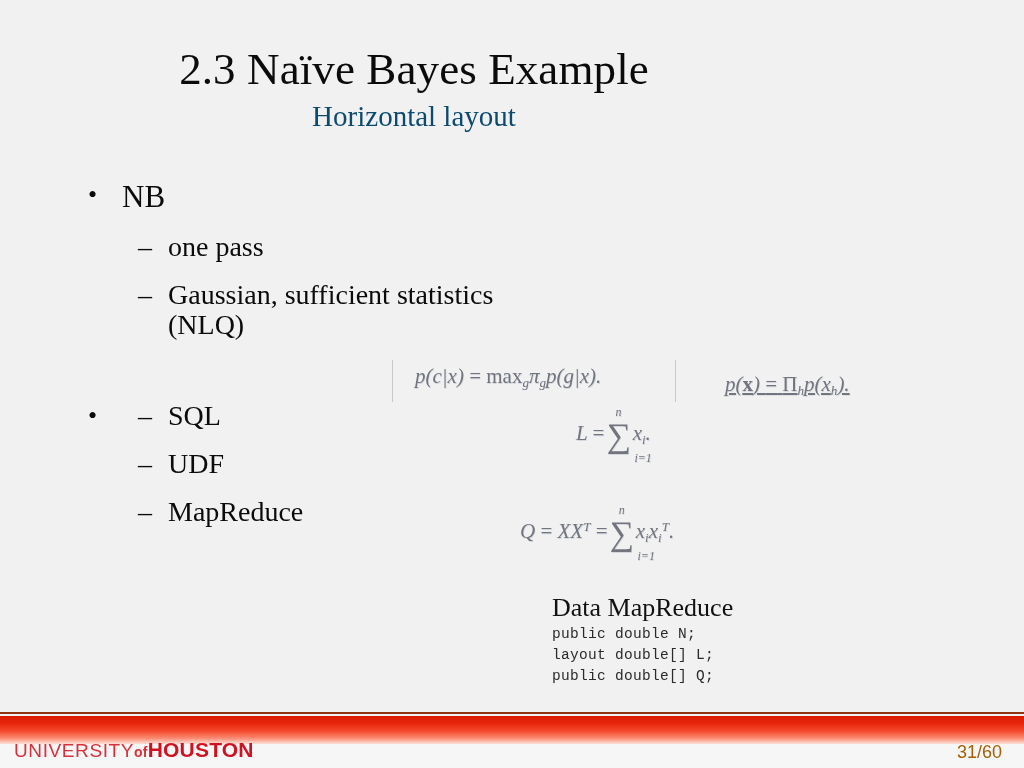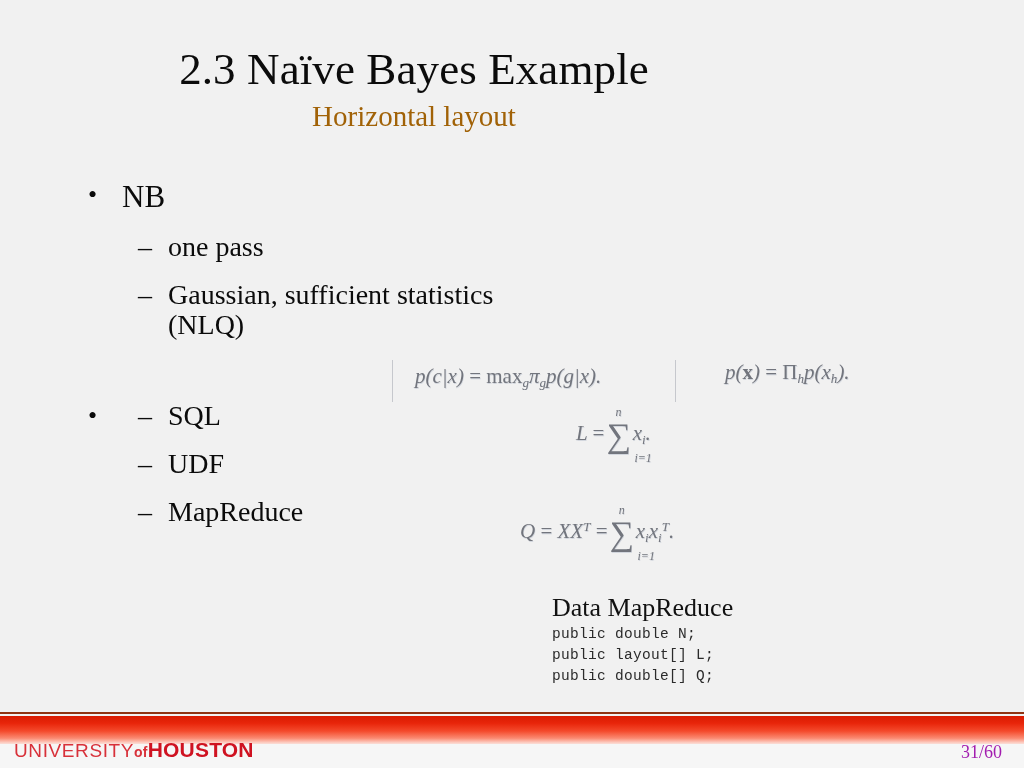--- a/index.html
+++ b/index.html
@@ -28,21 +28,21 @@
   }
   #slide-title {
     font-size: 45px;
     line-height: 1.06;
     color: #0b0b0b;
     letter-spacing: 0.1px;
   }
   #slide-subtitle {
     font-size: 29px;
     line-height: 1.15;
-    color: #a16207;
+    color: #0c4a6e;
     margin-top: 6px;
   }
 
   
   #body-left {
     position: absolute;
     left: 78px;
     top: 180px;
     width: 470px;
   }
@@ -119,22 +119,23 @@
 
   #eq-conditional {
     position: absolute;
     left: 35px;
     top: 6px;
     font-size: 21px;
   }
   #eq-independence {
     position: absolute;
     left: 345px;
-    top: 2px;
+    top: 14px;
     font-size: 21px;
+    text-decoration: underline;
   }
 
   
   .eq-sum {
     position: absolute;
     font-size: 21px;
     display: inline-block;
   }
   .sumblk {
     display: inline-block;
@@ -241,22 +242,22 @@
     font-size: 21px;
     font-weight: bold;
     letter-spacing: 0.2px;
     color: #cf1221;
   }
   #page-number {
     position: absolute;
     right: 22px;
     top: 742px;
     font-size: 18px;
-    color: #a21caf;
-    font-family: Liberation Serif, serif;
+    color: #a16207;
+    font-family: Liberation Sans, sans-serif;
   }
 </style>
 </head>
 <body>
 
 <div id="slide">
 
   <div id="title-block">
     <div id="slide-title">2.3 Naïve Bayes Example</div>
     <div id="slide-subtitle">Horizontal layout</div>
@@ -312,21 +313,21 @@
 
     <div class="eq eq-sum" id="eq-L" title="L = Σ_{i=1}^{n} x_i.">L <span class="up">=</span><span class="sumblk"><span class="lim-top">n</span><span class="sigma">∑</span><span class="lim-bot">i=1</span></span>x<sub>i</sub>.</div>
 
     <div class="eq eq-sum" id="eq-Q" title="Q = X X^T = Σ_{i=1}^{n} x_i x_i^T.">Q <span class="up">=</span> XX<sup>T</sup> <span class="up">=</span><span class="sumblk"><span class="lim-top">n</span><span class="sigma">∑</span><span class="lim-bot">i=1</span></span>x<sub>i</sub>x<sub>i</sub><sup>T</sup>.</div>
 
   </div>
 
   <div id="ds-block">
     <div id="ds-title">Data MapReduce</div>
     <div class="code-line">public double N;</div>
-    <div class="code-line">public layout[] L;</div>
+    <div class="code-line">layout double[] L;</div>
     <div class="code-line">public double[] Q;</div>
   </div>
 
   <div id="footer-hairline"></div>
   <div id="footer-band"></div>
   <div id="footer-base"></div>
 
   <div id="uh-logo">
     <span id="uh-university">UNIVERSITY</span><span id="uh-of">of</span><span id="uh-houston">HOUSTON</span>
   </div>

